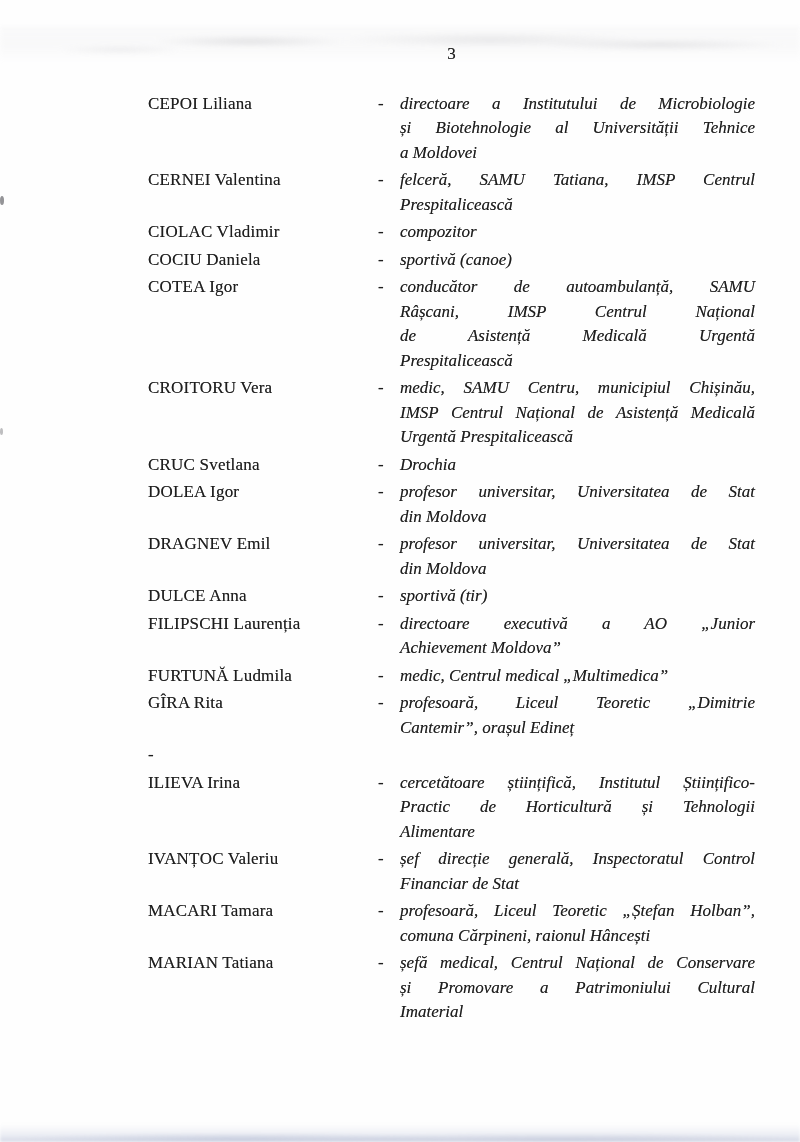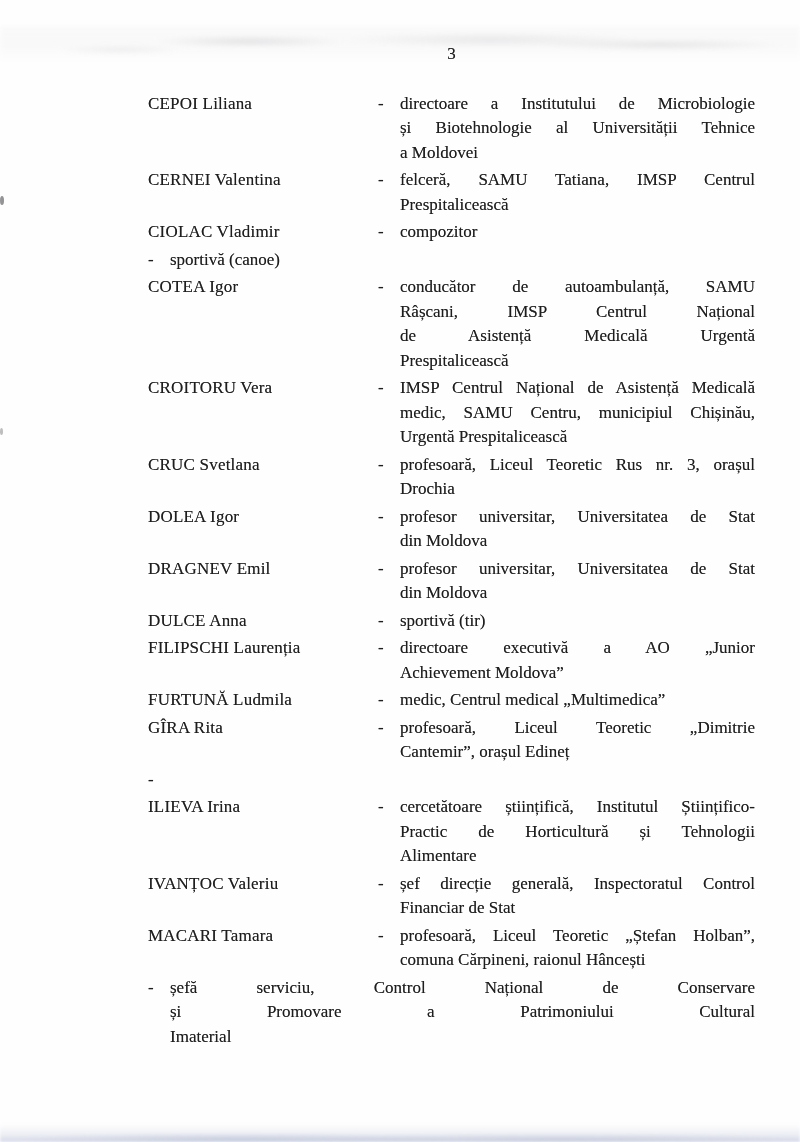--- a/index.html
+++ b/index.html
@@ -69,21 +69,21 @@
     align-items: flex-start;
     margin-bottom: 3px;
     font-size: 17px;
     line-height: 24.5px;
   }
 
   .name  { width: 230px; flex: none; letter-spacing: 0.2px; }
   .dash  { width: 22px;  flex: none; text-align: left; }
   .desc  { flex: 1; min-width: 0; }
 
-  .desc .line       { text-align: justify; text-align-last: justify; }
+  .desc .line       { text-align: justify; text-align-last: justify; font-style: italic; }
   .desc .line.last  { text-align: left;    text-align-last: left; }
 
   
   .name, .dash, .desc, .page-number {
     text-shadow: 0 0 0.45px rgba(20,20,20,0.55);
   }
 </style>
 </head>
 <body>
 
@@ -118,20 +118,21 @@
 
   <div class="entry">
     <div class="name">CIOLAC Vladimir</div>
     <div class="dash">-</div>
     <div class="desc">
             <div class="line last">compozitor</div>
           </div>
   </div>
 
   <div class="entry">
+    <div class="name">COCIU Daniela</div>
     <div class="dash">-</div>
     <div class="desc">
             <div class="line last">sportivă (canoe)</div>
           </div>
   </div>
 
   <div class="entry">
     <div class="name">COTEA Igor</div>
     <div class="dash">-</div>
     <div class="desc">
@@ -139,31 +140,30 @@
             <div class="line">Râșcani, IMSP Centrul Național</div>
             <div class="line">de Asistență Medicală Urgentă</div>
             <div class="line last">Prespitalicească</div>
           </div>
   </div>
 
   <div class="entry">
     <div class="name">CROITORU Vera</div>
     <div class="dash">-</div>
     <div class="desc">
+            <div class="line">medic, SAMU Centru, municipiul Chișinău,</div>
             <div class="line">IMSP Centrul Național de Asistență Medicală</div>
-            <div class="line">medic, SAMU Centru, municipiul Chișinău,</div>
             <div class="line last">Urgentă Prespitalicească</div>
           </div>
   </div>
 
   <div class="entry">
     <div class="name">CRUC Svetlana</div>
     <div class="dash">-</div>
     <div class="desc">
-            <div class="line">profesoară, Liceul Teoretic Rus nr. 3, orașul</div>
             <div class="line last">Drochia</div>
           </div>
   </div>
 
   <div class="entry">
     <div class="name">DOLEA Igor</div>
     <div class="dash">-</div>
     <div class="desc">
             <div class="line">profesor universitar, Universitatea de Stat</div>
             <div class="line last">din Moldova</div>
@@ -239,23 +239,24 @@
   <div class="entry">
     <div class="name">MACARI Tamara</div>
     <div class="dash">-</div>
     <div class="desc">
             <div class="line">profesoară, Liceul Teoretic „Ștefan Holban”,</div>
             <div class="line last">comuna Cărpineni, raionul Hâncești</div>
           </div>
   </div>
 
   <div class="entry">
-    <div class="dash">-</div>
-    <div class="desc">
-            <div class="line">șefă serviciu, Control Național de Conservare</div>
+    <div class="name">MARIAN Tatiana</div>
+    <div class="dash">-</div>
+    <div class="desc">
+            <div class="line">șefă medical, Centrul Național de Conservare</div>
             <div class="line">și Promovare a Patrimoniului Cultural</div>
             <div class="line last">Imaterial</div>
           </div>
   </div>
 </div>
   </div>
 
   <div class="artifact-bottom"></div>
 </div>
 

